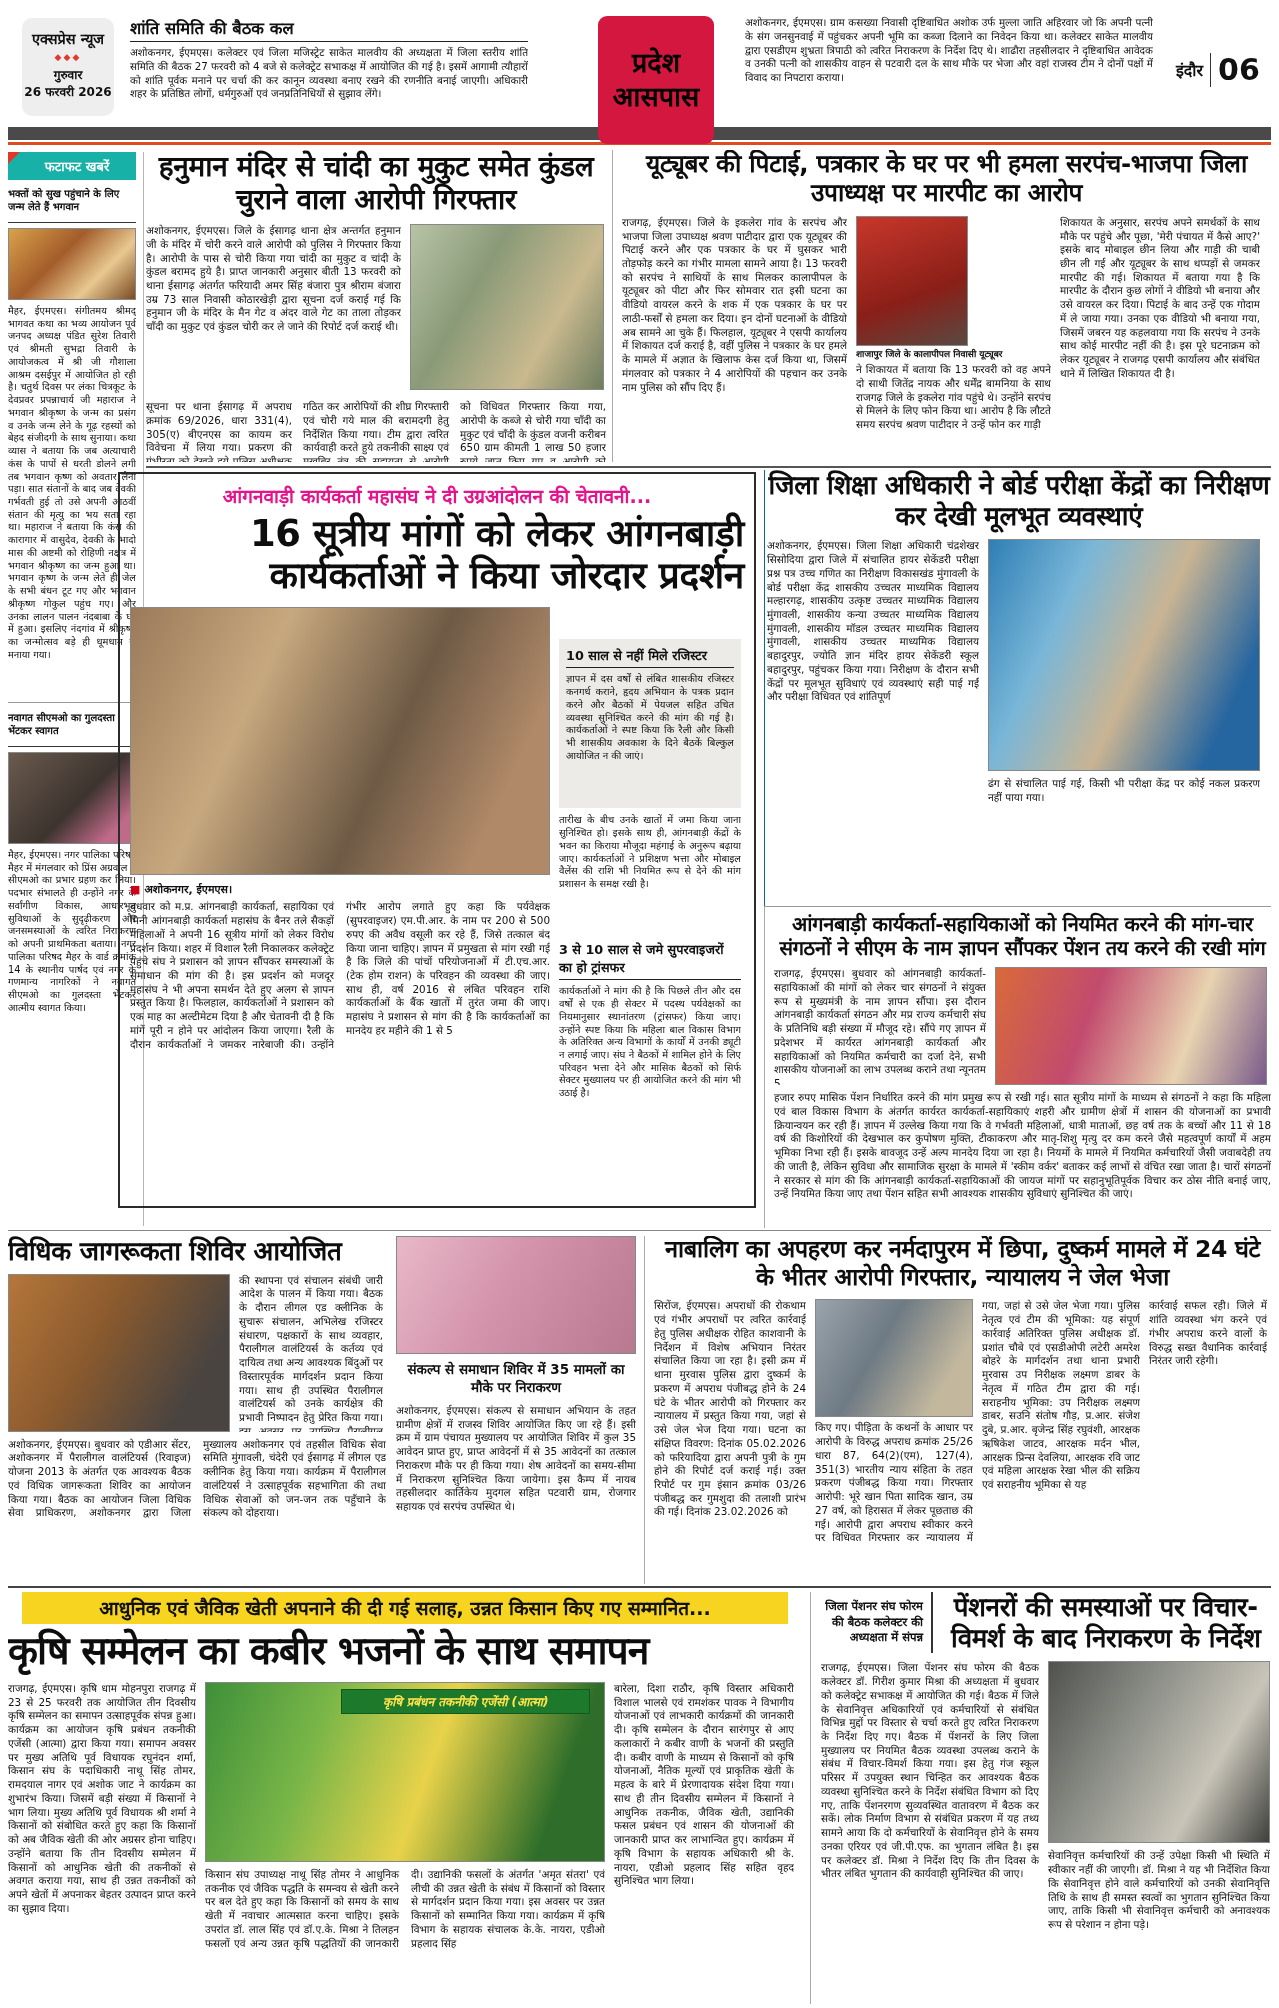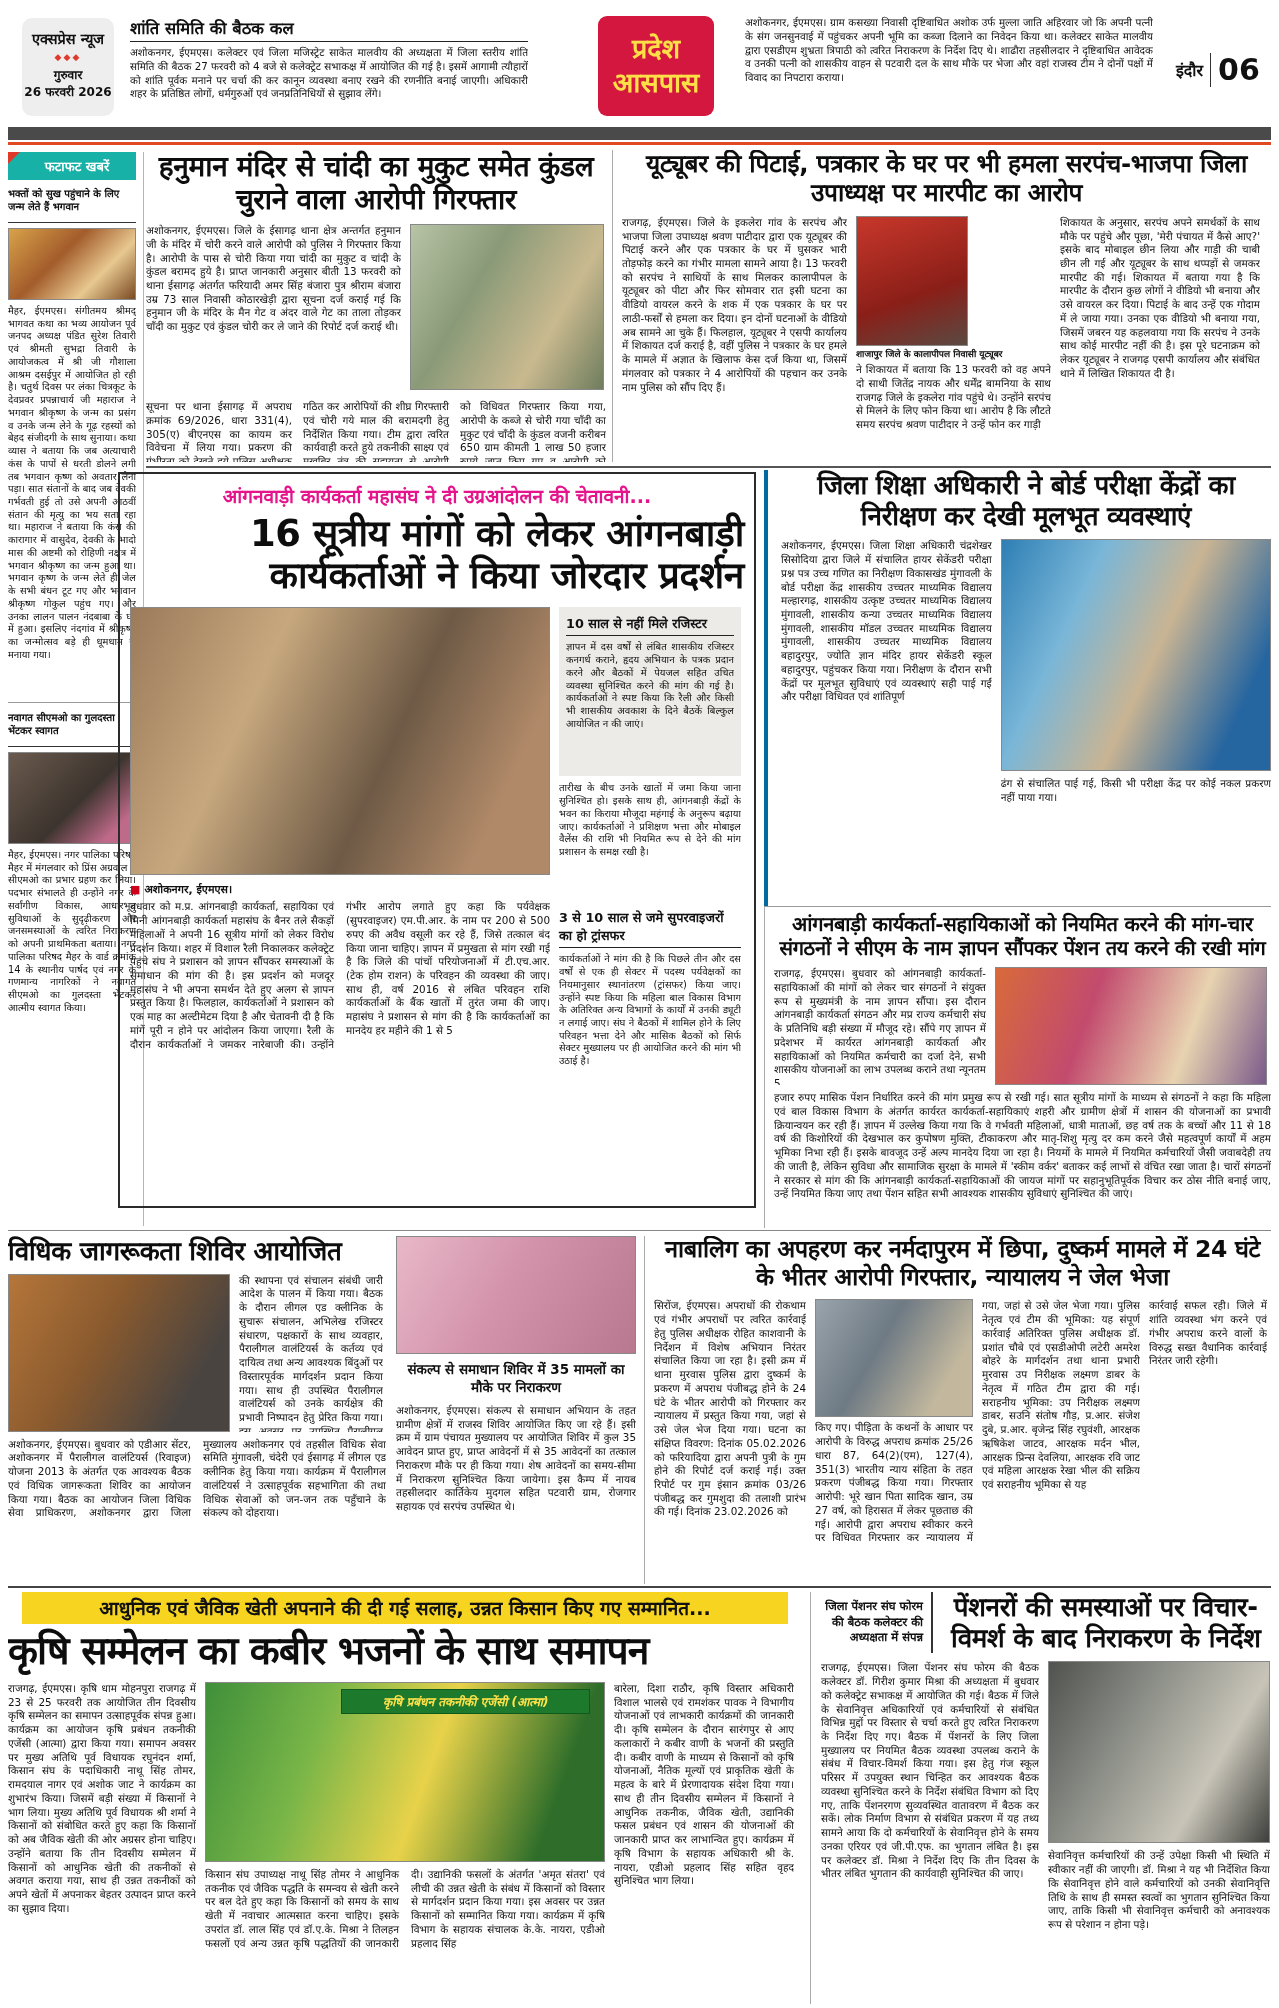--- a/index.html
+++ b/index.html
@@ -11,22 +11,22 @@
   .hl{font-weight:800;color:#0d0d0d;letter-spacing:-0.3px;line-height:1.18;}
   
   #logo-box{position:absolute;left:22px;top:18px;width:92px;height:98px;background:#efeeee;
             border-radius:10px;text-align:center;padding-top:10px;box-sizing:border-box;}
   #logo-title{font-size:14.5px;font-weight:800;}
   #logo-orn{color:#e03a2f;font-size:9px;letter-spacing:2px;margin:4px 0;}
   #logo-day,#logo-date{font-size:12px;font-weight:700;}
   .head-art{position:absolute;top:16px;}
   .head-art .hd{font-size:16.5px;font-weight:800;border-bottom:1.6px solid #222;padding-bottom:2px;margin-bottom:4px;}
   .head-art .bd{font-size:10.3px;line-height:1.34;text-align:justify;height:82px;overflow:hidden;}
-  #badge{position:absolute;left:598px;top:16px;width:116px;height:100px;background:#d4173f;
-         border-radius:9px;color:#fde047;display:flex;flex-direction:column;justify-content:center;
+  #badge{position:absolute;left:598px;top:16px;width:116px;height:128px;background:#d4173f;
+         border-radius:9px;color:#000000;display:flex;flex-direction:column;justify-content:center;
          align-items:center;font-size:27px;font-weight:800;line-height:1.25;z-index:3;}
   #pageinfo{position:absolute;left:1176px;top:52px;display:flex;align-items:center;gap:7px;}
   #pageinfo .city{font-size:16px;font-weight:700;}
   #pageinfo .sep{width:1px;height:34px;background:#333;}
   #pageinfo .num{font-size:30px;font-weight:800;}
   #hdr-bar{position:absolute;left:8px;top:127px;width:1263px;height:13px;background:#4a4a4a;}
   #hdr-line{position:absolute;left:8px;top:142px;width:1263px;height:3px;background:#e04a22;}
   
   #rail{position:absolute;left:8px;top:152px;width:128px;height:1074px;border-right:1px solid #b5b5b5;
         padding-right:7px;box-sizing:content-box;overflow:hidden;}
@@ -43,30 +43,30 @@
   #youtuber{position:absolute;left:612px;top:150px;width:659px;height:312px;border-left:1px solid #aaa;
             padding-left:9px;box-sizing:border-box;overflow:hidden;}
   #youtuber .hl{font-size:24.5px;text-align:center;margin-bottom:8px;}
   .row{display:flex;gap:9px;}
   #topline{position:absolute;left:146px;top:466px;width:1125px;height:2px;background:#555;}
   
   #abox{position:absolute;left:118px;top:472px;width:638px;height:736px;border:2px solid #2b2b2b;
         padding:9px 10px;box-sizing:border-box;overflow:hidden;}
   #abox-kicker{color:#e5148c;font-size:19px;font-weight:800;text-align:center;margin-bottom:4px;}
   #abox-hl{font-size:37px;text-align:right;line-height:1.14;margin-bottom:10px;}
-  #abox-right{width:182px;flex:none;}
+  #abox-right{width:182px;flex:none;margin-top:32px;}
   #abox-panel{background:#ecebe8;padding:7px;}
   .subhead{font-size:12.8px;font-weight:800;border-bottom:1.4px solid #222;padding-bottom:3px;margin-bottom:5px;}
   .byline{font-size:11px;font-weight:800;margin:6px 0 4px 0;}
   .byline .bullet{color:#d0021b;margin-right:4px;}
   .cols2{column-count:2;column-gap:12px;}
   .cols3{column-count:3;column-gap:11px;}
   
-  #edu{position:absolute;left:764px;top:470px;width:507px;height:436px;border-left:4px solid #0369a1;
-       padding-left:13px;box-sizing:border-box;overflow:hidden;}
+  #edu{position:absolute;left:764px;top:470px;width:507px;height:436px;border-left:1px solid #0369a1;
+       padding-left:2px;box-sizing:border-box;overflow:hidden;}
   #edu .hl{font-size:26px;text-align:center;margin-bottom:8px;}
   #memo{position:absolute;left:764px;top:906px;width:507px;height:322px;border-left:1px solid #aaa;
         border-top:1px solid #999;padding:6px 0 0 9px;box-sizing:border-box;overflow:hidden;}
   #memo .hl{font-size:20px;text-align:center;margin-bottom:7px;}
   #midline{position:absolute;left:8px;top:1230px;width:1263px;height:1px;background:#888;}
   
   #legal{position:absolute;left:8px;top:1236px;width:628px;height:348px;overflow:hidden;display:flex;gap:10px;}
   #legal .hl{font-size:26px;margin-bottom:7px;}
   #legal-left{width:378px;flex:none;}
   #sankalp{width:240px;flex:none;}

